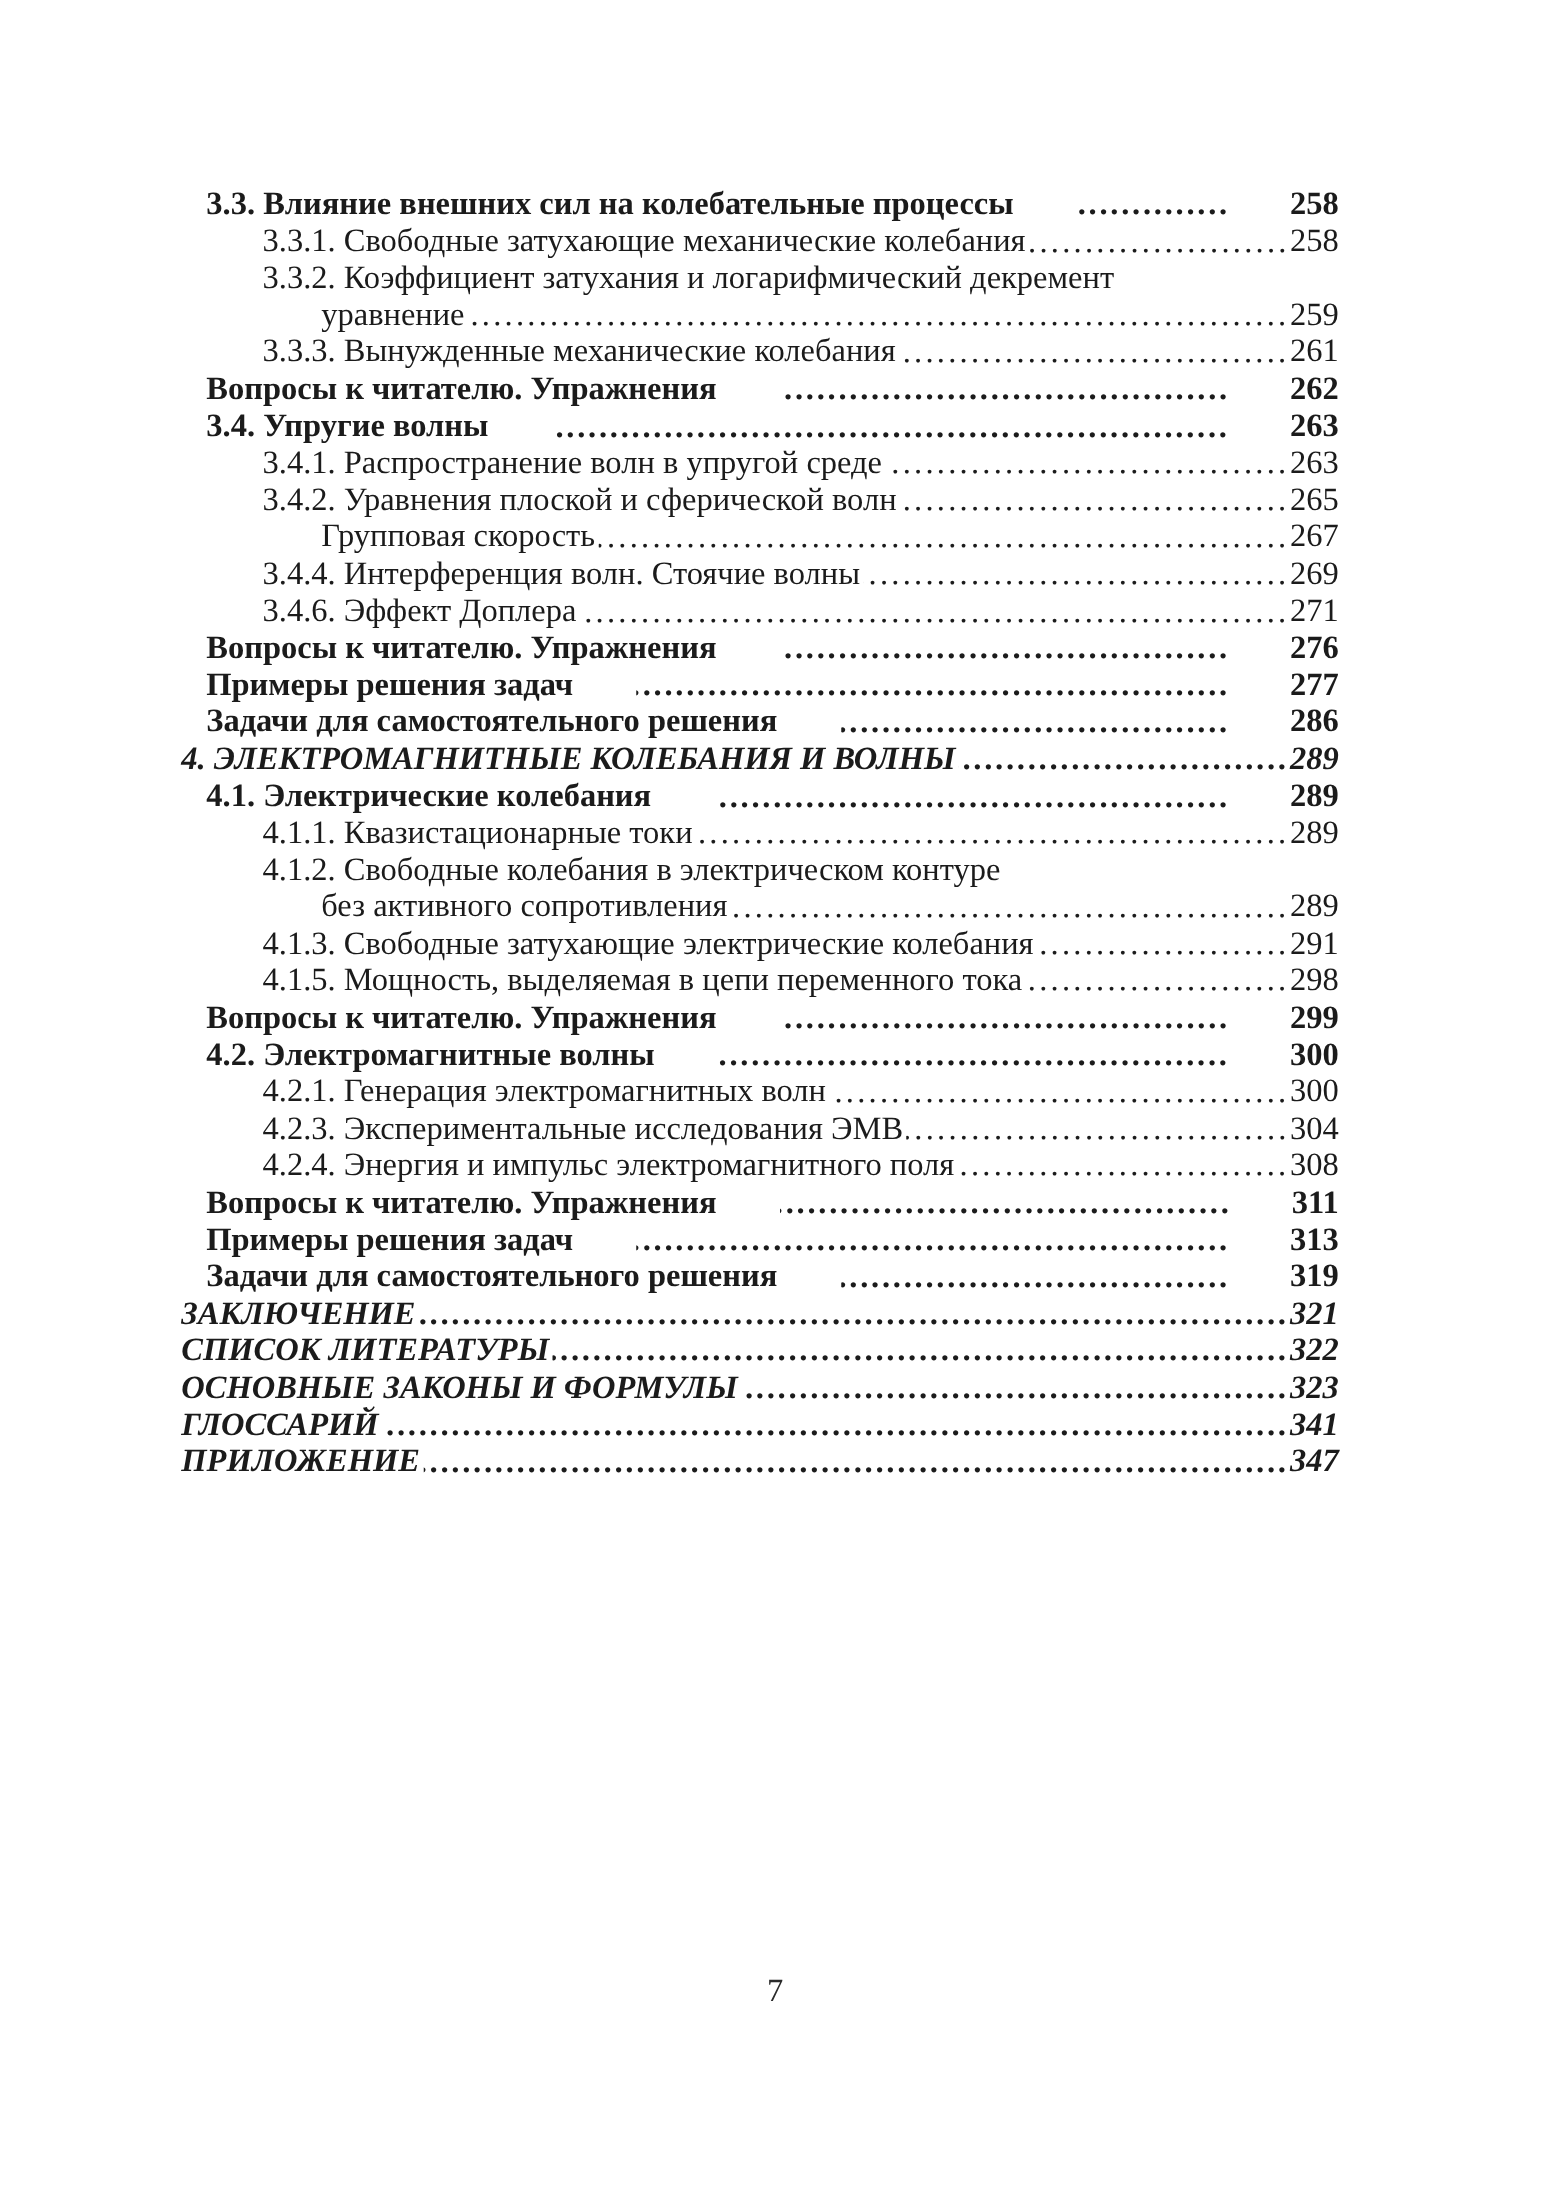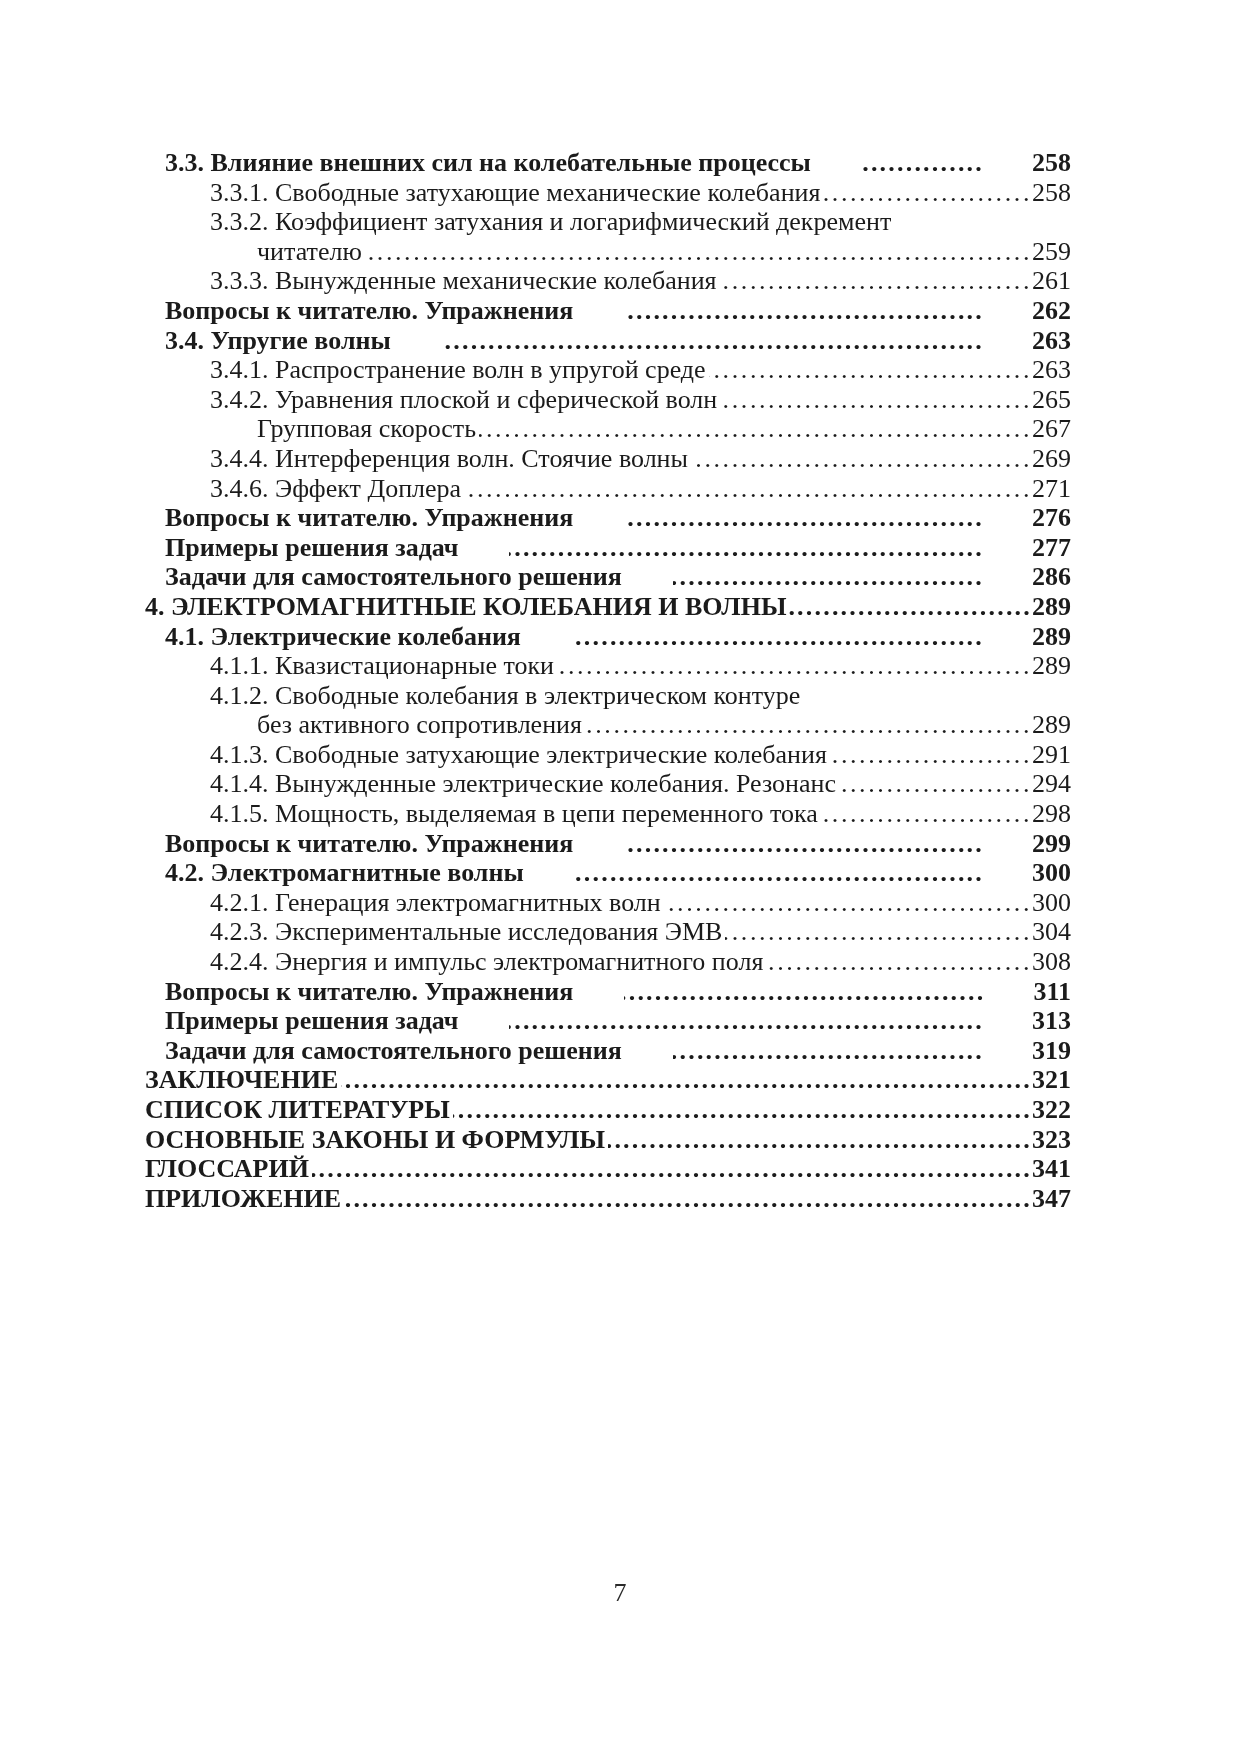--- a/index.html
+++ b/index.html
@@ -23,21 +23,21 @@
     width: 926px;
   }
   .toc-row {
     display: flex;
     align-items: baseline;
     font-size: 26px;
     line-height: 29.6px;
     white-space: nowrap;
   }
   .toc-row.bold { font-weight: bold; }
-  .indent-0 { padding-left: 0; }
+  .indent-0 { padding-left: 0; font-style: italic; }
   .indent-1 { padding-left: 20px; gap: 48px; }
   .indent-2 { padding-left: 65px; text-align: right; }
   .indent-3 { padding-left: 112px; }
   .entry-text {
     flex: 0 0 auto;
     padding-right: 3px;
   }
   .dots {
     flex: 1 1 auto;
     overflow: hidden;
@@ -78,21 +78,21 @@
       </div>
       <div class="toc-row indent-2">
         <span class="entry-text">3.3.1. Свободные затухающие механические колебания</span>
         <span class="dots"></span>
         <span class="pagenum">258</span>
       </div>
       <div class="toc-row indent-2">
         <span class="entry-text">3.3.2. Коэффициент затухания и логарифмический декремент</span>
       </div>
       <div class="toc-row indent-3">
-        <span class="entry-text">читателю</span>
+        <span class="entry-text">уравнение</span>
         <span class="dots"></span>
         <span class="pagenum">259</span>
       </div>
       <div class="toc-row indent-2">
         <span class="entry-text">3.3.3. Вынужденные механические колебания</span>
         <span class="dots"></span>
         <span class="pagenum">261</span>
       </div>
       <div class="toc-row indent-1 bold">
         <span class="entry-text">Вопросы к читателю. Упражнения</span>
@@ -164,25 +164,20 @@
       </div>
       <div class="toc-row indent-3">
         <span class="entry-text">без активного сопротивления</span>
         <span class="dots"></span>
         <span class="pagenum">289</span>
       </div>
       <div class="toc-row indent-2">
         <span class="entry-text">4.1.3. Свободные затухающие электрические колебания</span>
         <span class="dots"></span>
         <span class="pagenum">291</span>
-      </div>
-      <div class="toc-row indent-2">
-        <span class="entry-text">4.1.4. Вынужденные электрические колебания. Резонанс</span>
-        <span class="dots"></span>
-        <span class="pagenum">294</span>
       </div>
       <div class="toc-row indent-2">
         <span class="entry-text">4.1.5. Мощность, выделяемая в цепи переменного тока</span>
         <span class="dots"></span>
         <span class="pagenum">298</span>
       </div>
       <div class="toc-row indent-1 bold">
         <span class="entry-text">Вопросы к читателю. Упражнения</span>
         <span class="dots"></span>
         <span class="pagenum">299</span>

